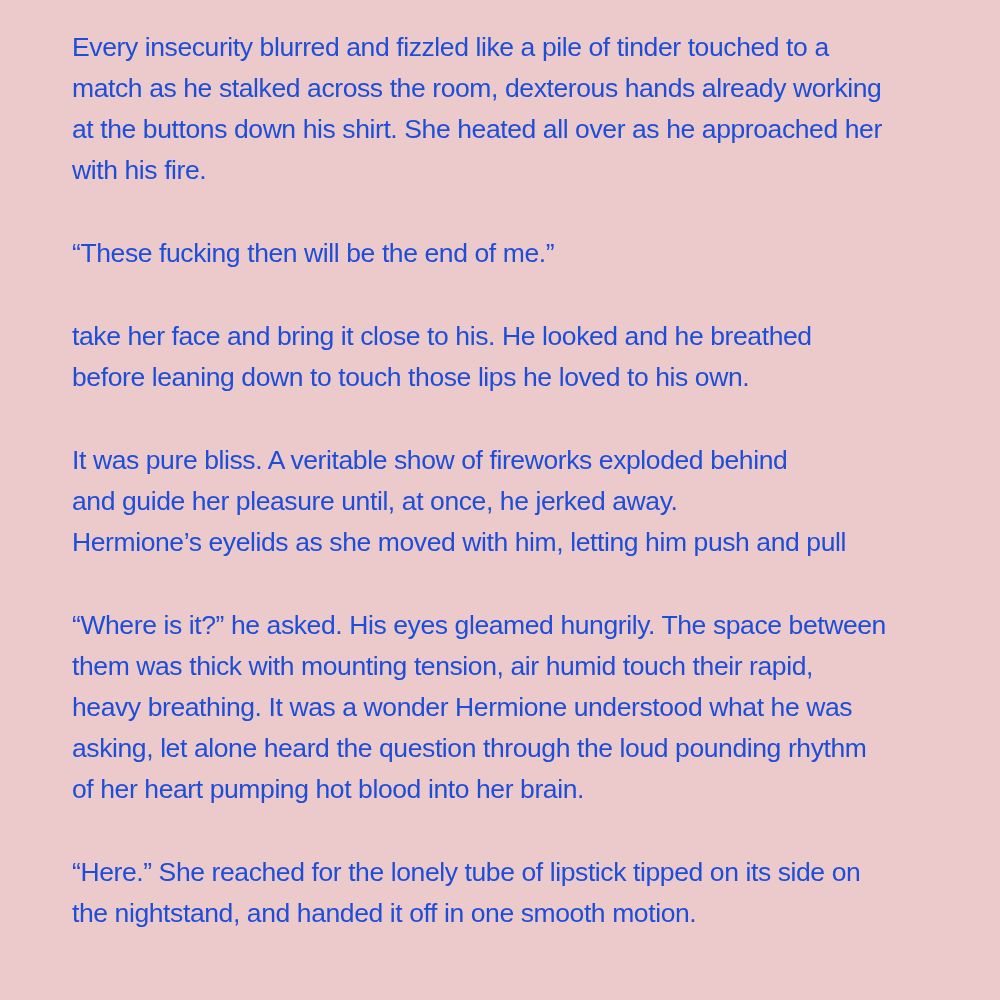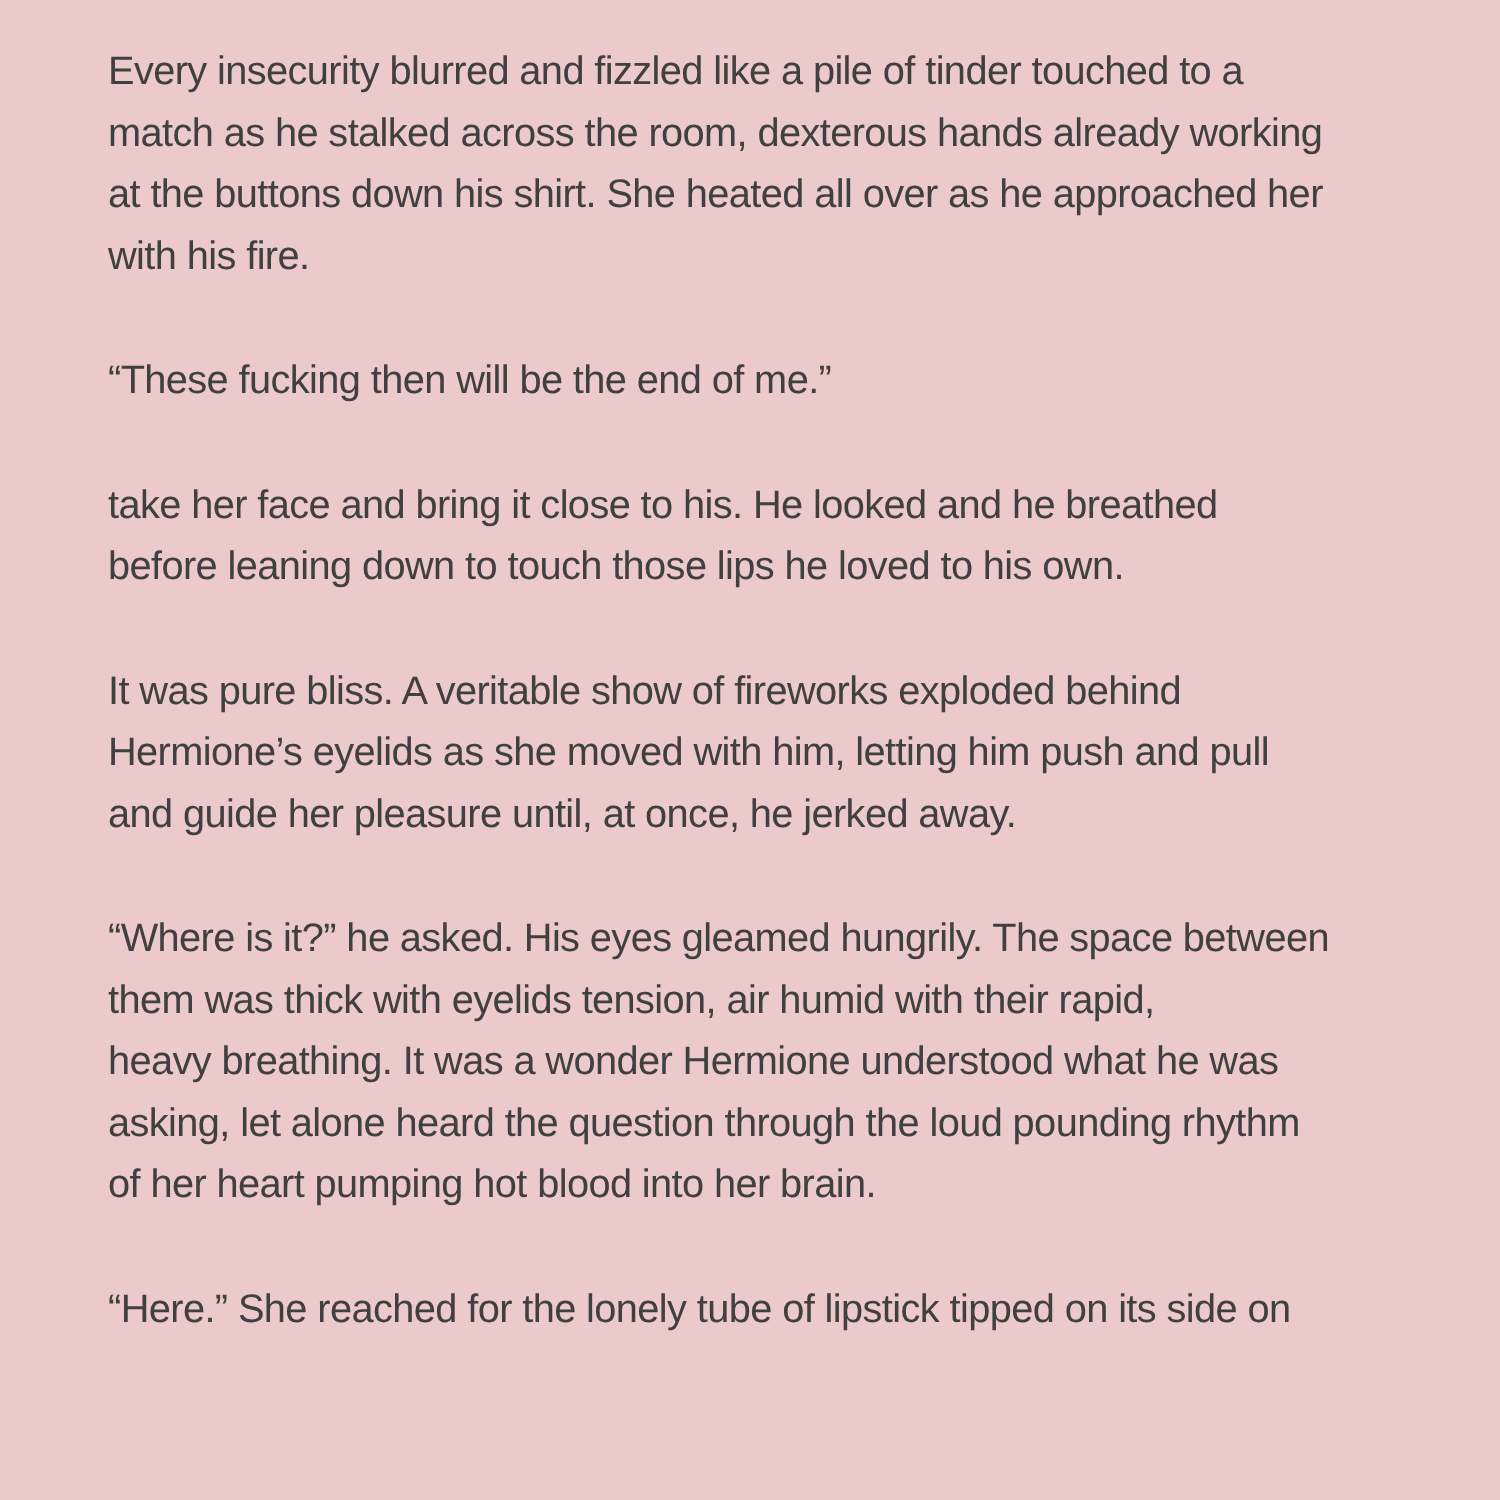--- a/index.html
+++ b/index.html
@@ -28,44 +28,45 @@
     font-size: 26.5px;
     line-height: 41px;
     letter-spacing: -0.4px;
     font-weight: 400;
     white-space: nowrap;
   }
 </style>
 </head>
 <body style="background: rgb(236, 201, 203);">
 
-<div class="page" style="background: rgb(236, 201, 203); color: #404040;">
+<div class="page" style="background: rgb(236, 201, 203); color: #1d4ed8;">
   <div class="text-block">
       <div class="paragraph">
         <div class="text-line">Every insecurity blurred and fizzled like a pile of tinder touched to a</div>
         <div class="text-line">match as he stalked across the room, dexterous hands already working</div>
         <div class="text-line">at the buttons down his shirt. She heated all over as he approached her</div>
         <div class="text-line">with his fire.</div>
       </div>
       <div class="paragraph">
         <div class="text-line">“These fucking then will be the end of me.”</div>
       </div>
       <div class="paragraph">
         <div class="text-line">take her face and bring it close to his. He looked and he breathed</div>
         <div class="text-line">before leaning down to touch those lips he loved to his own.</div>
       </div>
       <div class="paragraph">
         <div class="text-line">It was pure bliss. A veritable show of fireworks exploded behind</div>
+        <div class="text-line">and guide her pleasure until, at once, he jerked away.</div>
         <div class="text-line">Hermione’s eyelids as she moved with him, letting him push and pull</div>
-        <div class="text-line">and guide her pleasure until, at once, he jerked away.</div>
       </div>
       <div class="paragraph">
         <div class="text-line">“Where is it?” he asked. His eyes gleamed hungrily. The space between</div>
-        <div class="text-line">them was thick with eyelids tension, air humid with their rapid,</div>
+        <div class="text-line">them was thick with mounting tension, air humid touch their rapid,</div>
         <div class="text-line">heavy breathing. It was a wonder Hermione understood what he was</div>
         <div class="text-line">asking, let alone heard the question through the loud pounding rhythm</div>
         <div class="text-line">of her heart pumping hot blood into her brain.</div>
       </div>
       <div class="paragraph">
         <div class="text-line">“Here.” She reached for the lonely tube of lipstick tipped on its side on</div>
+        <div class="text-line">the nightstand, and handed it off in one smooth motion.</div>
       </div>
     </div>
 </div>
 
 </body></html>

